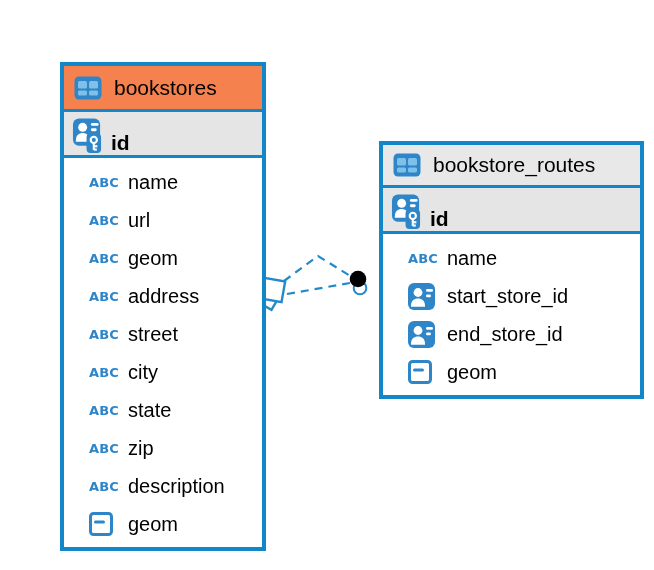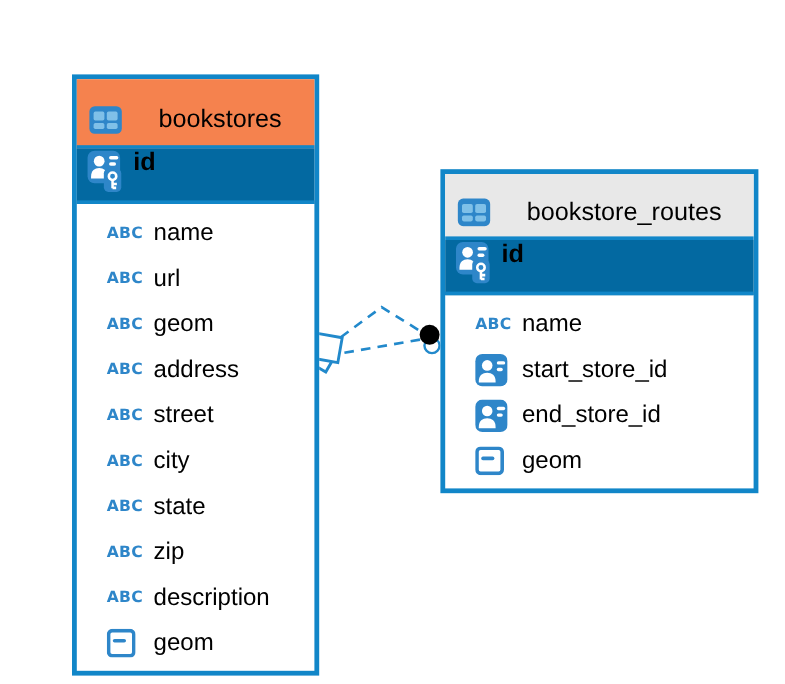--- a/index.html
+++ b/index.html
@@ -7,30 +7,30 @@
     position:relative;width:654px;height:570px;background:#fff;overflow:hidden;
     font-family:"Liberation Sans","DejaVu Sans",sans-serif;
     --blue:#1186C8; --iconblue:#2E86C9; --lightcell:#7FC0E8;
     --connector:#2289CB; --dot:#000000; --text:#000000;
   }
   .er-table{
     position:absolute;background:#fff;border:4px solid var(--blue);
     box-sizing:border-box;
   }
   #tbl-0{left:60px;top:62px;width:206px;}
-  #tbl-1{left:367px;top:141px;width:265px;}
+  #tbl-1{left:379px;top:141px;width:265px;}
   .tbl-header{
-    display:flex;align-items:center;gap:27px;height:43px;
-    border-bottom:3px solid var(--blue);padding:12px 6px 0 10px;
+    display:flex;align-items:center;gap:9px;height:43px;
+    border-bottom:3px solid var(--blue);padding:0 6px 0 10px;
   }
   #tbl-1 .tbl-header{height:40px;}
   .tbl-title{font-size:21px;font-weight:500;color:var(--text);white-space:nowrap;}
   .pk-row{
-    display:flex;align-items:flex-start;gap:8px;height:43px;
-    border-bottom:3px solid var(--blue);padding:0 6px 0 8px;background:#0369a1;
+    display:flex;align-items:flex-end;gap:8px;height:43px;
+    border-bottom:3px solid var(--blue);padding:0 6px 0 8px;background:#e5e5e5;
   }
   .pk-label{font-size:21px;font-weight:700;color:var(--text);}
   .field-list{padding:5px 0 4px 0;margin-left:16px;}
   .field-row{display:flex;align-items:center;gap:8px;height:38px;padding:0 6px 0 9px;}
   .icon{display:flex;align-items:center;justify-content:flex-start;width:31px;flex:0 0 31px;}
   .field-label{font-size:20px;color:var(--text);white-space:nowrap;text-align:right;}
   .abc-text{
     font-family:"DejaVu Sans",sans-serif;font-weight:800;font-size:13px;
     letter-spacing:0.2px;color:var(--iconblue);line-height:1;
   }

